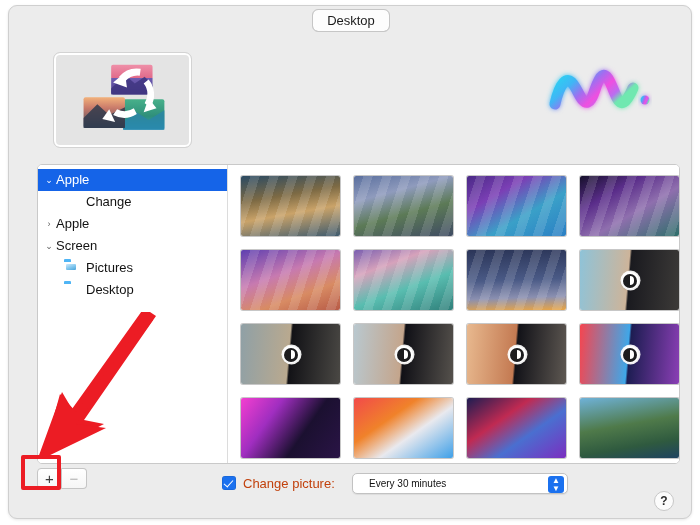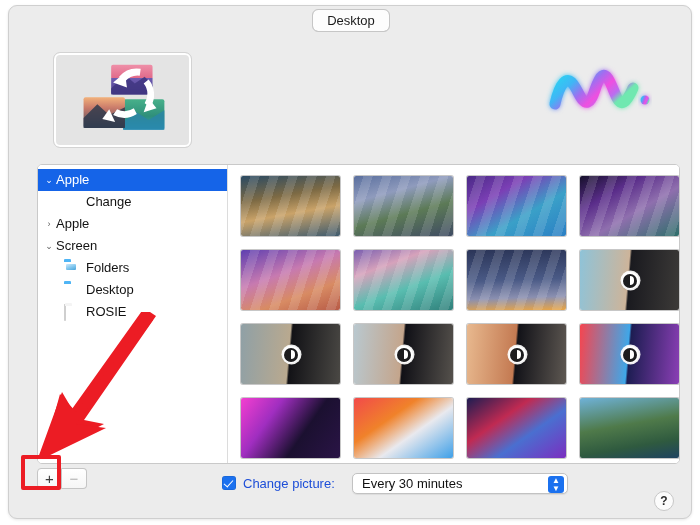--- a/index.html
+++ b/index.html
@@ -264,38 +264,38 @@
     content: "";
     position: absolute;
     left: 4.4px; top: 1.8px;
     width: 4px; height: 8px;
     border: solid #ffffff;
     border-width: 0 1.9px 1.9px 0;
     transform: rotate(42deg);
   }
   .optlabel {
     font-size: 13px;
-    color: #1d4ed8;
+    color: #c2410c;
     white-space: nowrap;
   }
   .popup {
     position: absolute;
     left: 130px; top: 2px;
     width: 216px; height: 21px;
     background: #ffffff;
     border: 1px solid #c2c2c2;
     border-radius: 5px;
     box-shadow: 0 1px 1px rgba(0,0,0,0.07);
     display: flex;
     align-items: center;
   }
   .popup .val {
-    font-size: 13px;
+    font-size: 10px;
     color: #111111;
-    padding-left: 9px;
+    padding-left: 16px;
     white-space: nowrap;
   }
   .stepper {
     position: absolute;
     right: 3px; top: 2px;
     width: 16px; height: 17px;
     border-radius: 3px;
     background: #1b71ef;
     color: #ffffff;
     font-size: 8px;
@@ -430,34 +430,29 @@
         </div>
 
         <div class="srow">
           <span class="twisty">⌄</span>
           <span class="slabel">Screen</span>
         </div>
 
         <div class="srow">
           <span class="ind"></span>
           <span class="sicon"><span class="folder pic"></span></span>
-          <span class="slabel">Folders</span>
+          <span class="slabel">Pictures</span>
         </div>
 
         <div class="srow">
           <span class="ind"></span>
           <span class="sicon"><span class="folder"></span></span>
           <span class="slabel">Desktop</span>
         </div>
 
-        <div class="srow">
-          <span class="ind"></span>
-          <span class="sicon"><span class="folder empty"></span></span>
-          <span class="slabel">ROSIE</span>
-        </div>
       </div>
 
       <div class="gridwrap">
         <div class="grid" id="grid">
             <div class="thumb">
               <div class="art" style="background: linear-gradient(170deg, rgb(42, 74, 99) 0%, rgb(125, 106, 68) 35%, rgb(202, 163, 105) 60%, rgb(61, 90, 110) 100%);"></div>
               <div class="slices"></div>
             </div>
             <div class="thumb">
               <div class="art" style="background: linear-gradient(165deg, rgb(90, 111, 158) 0%, rgb(143, 155, 189) 30%, rgb(92, 122, 86) 60%, rgb(63, 75, 99) 100%);"></div>

